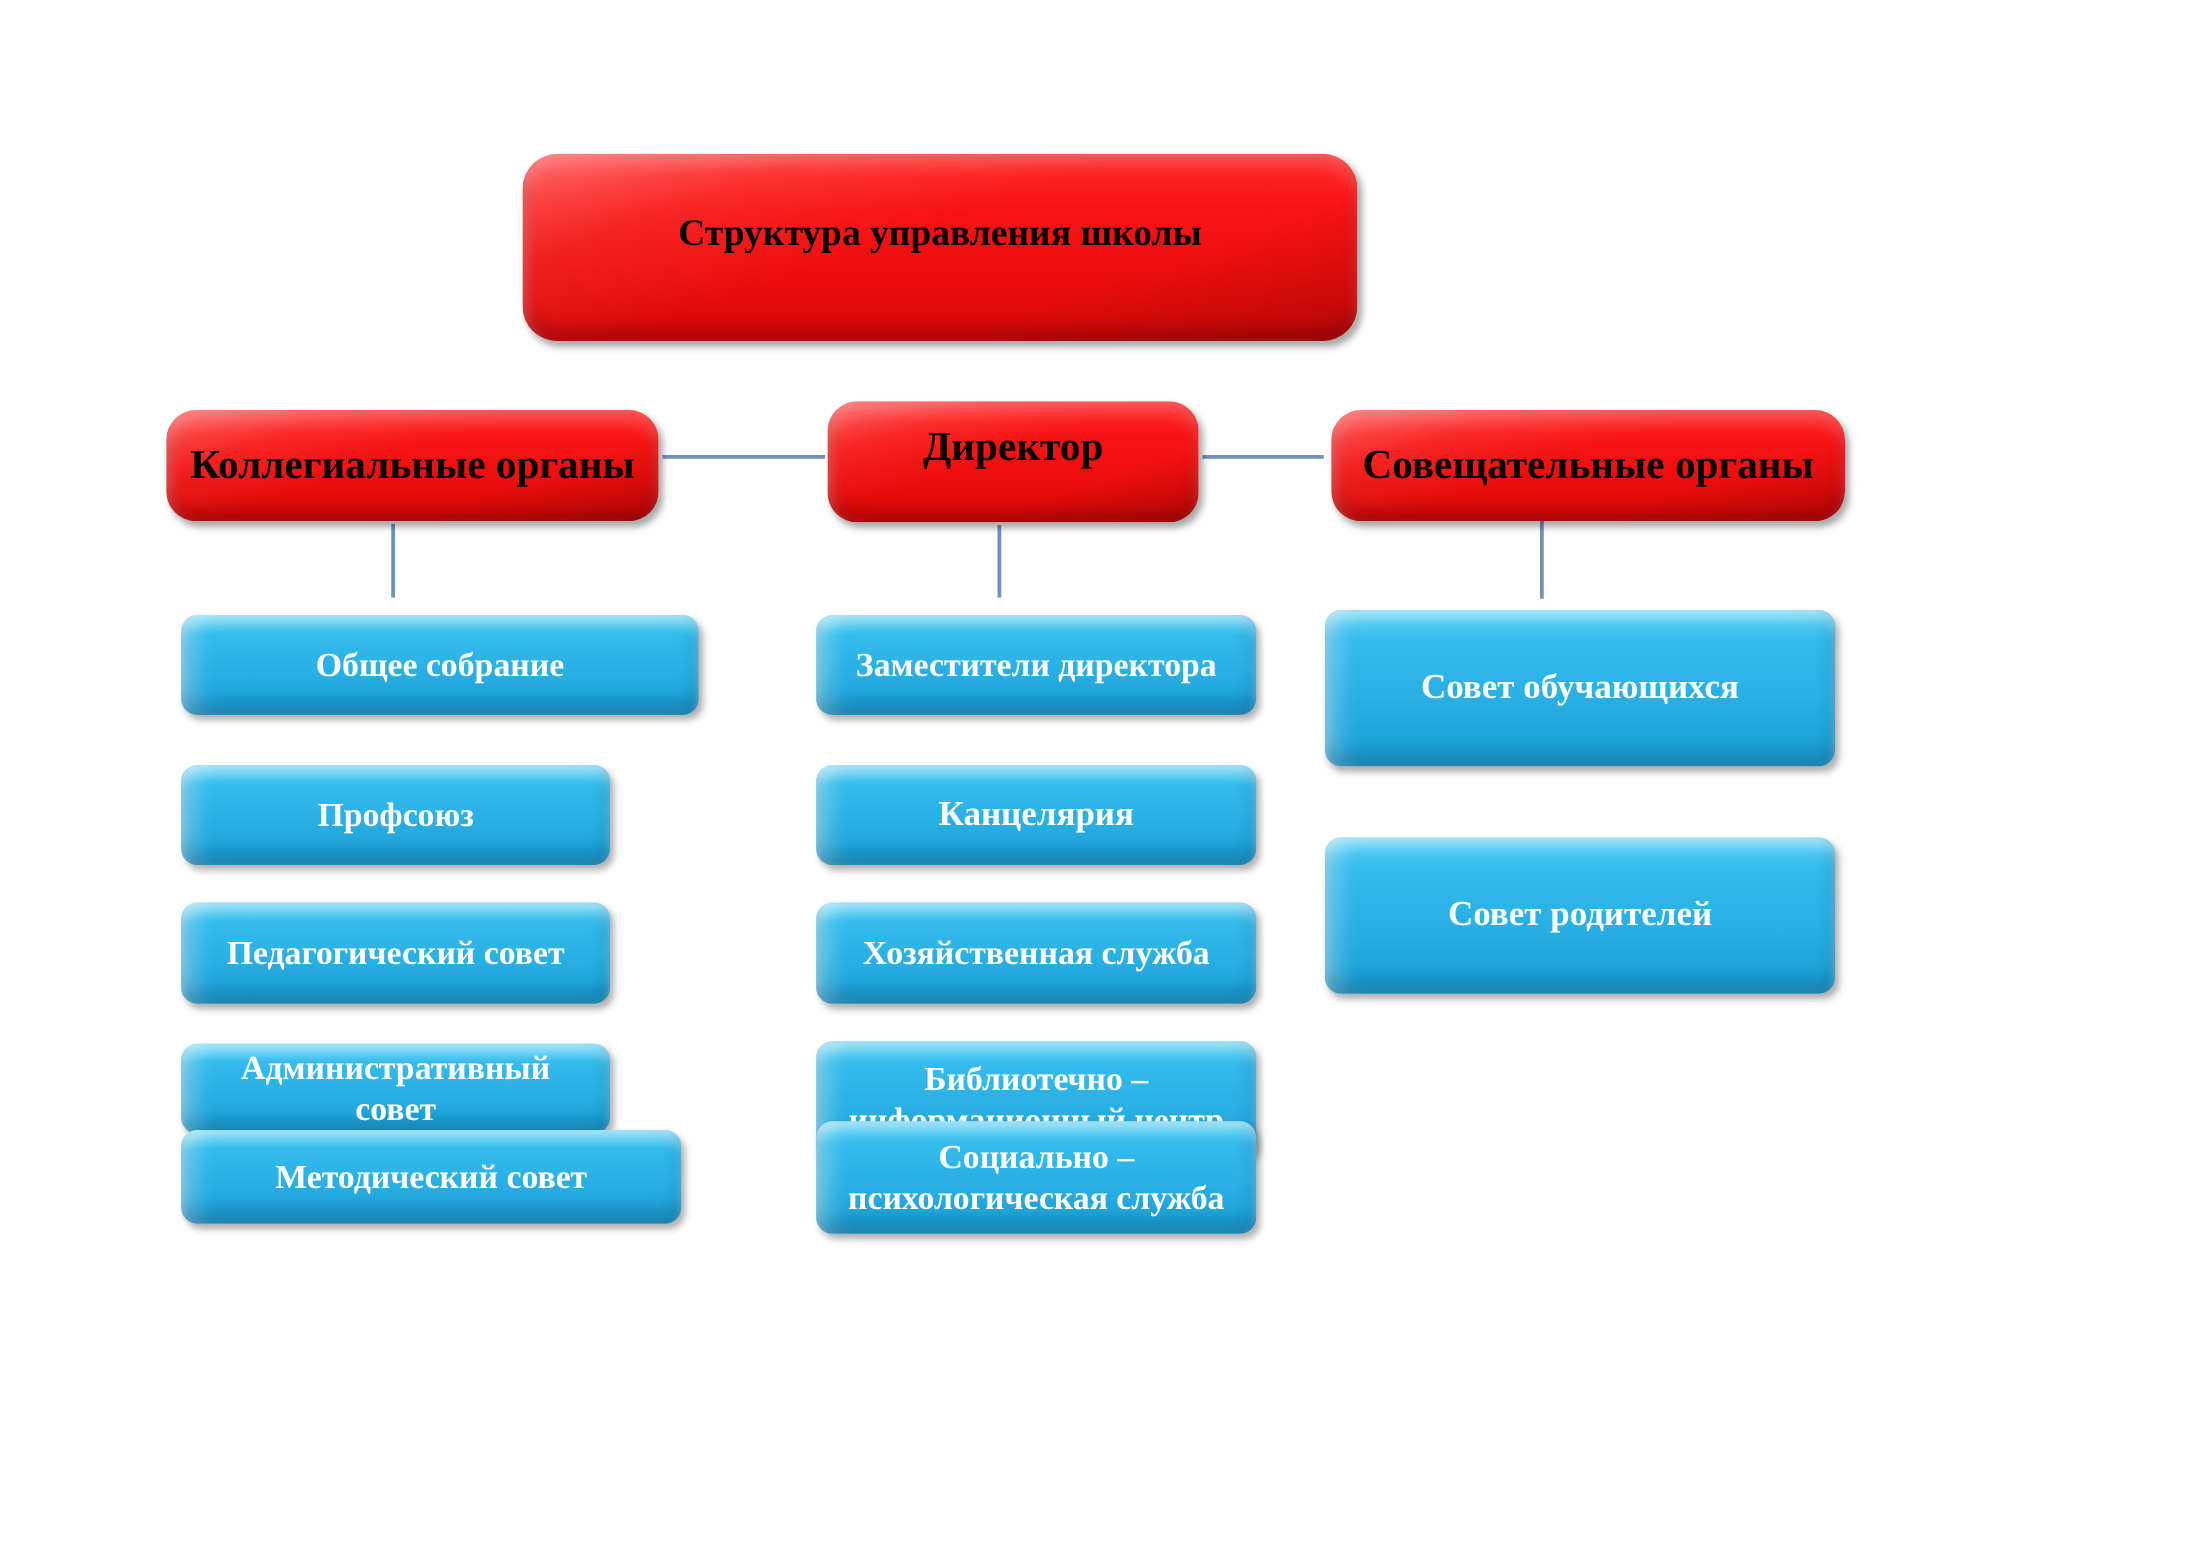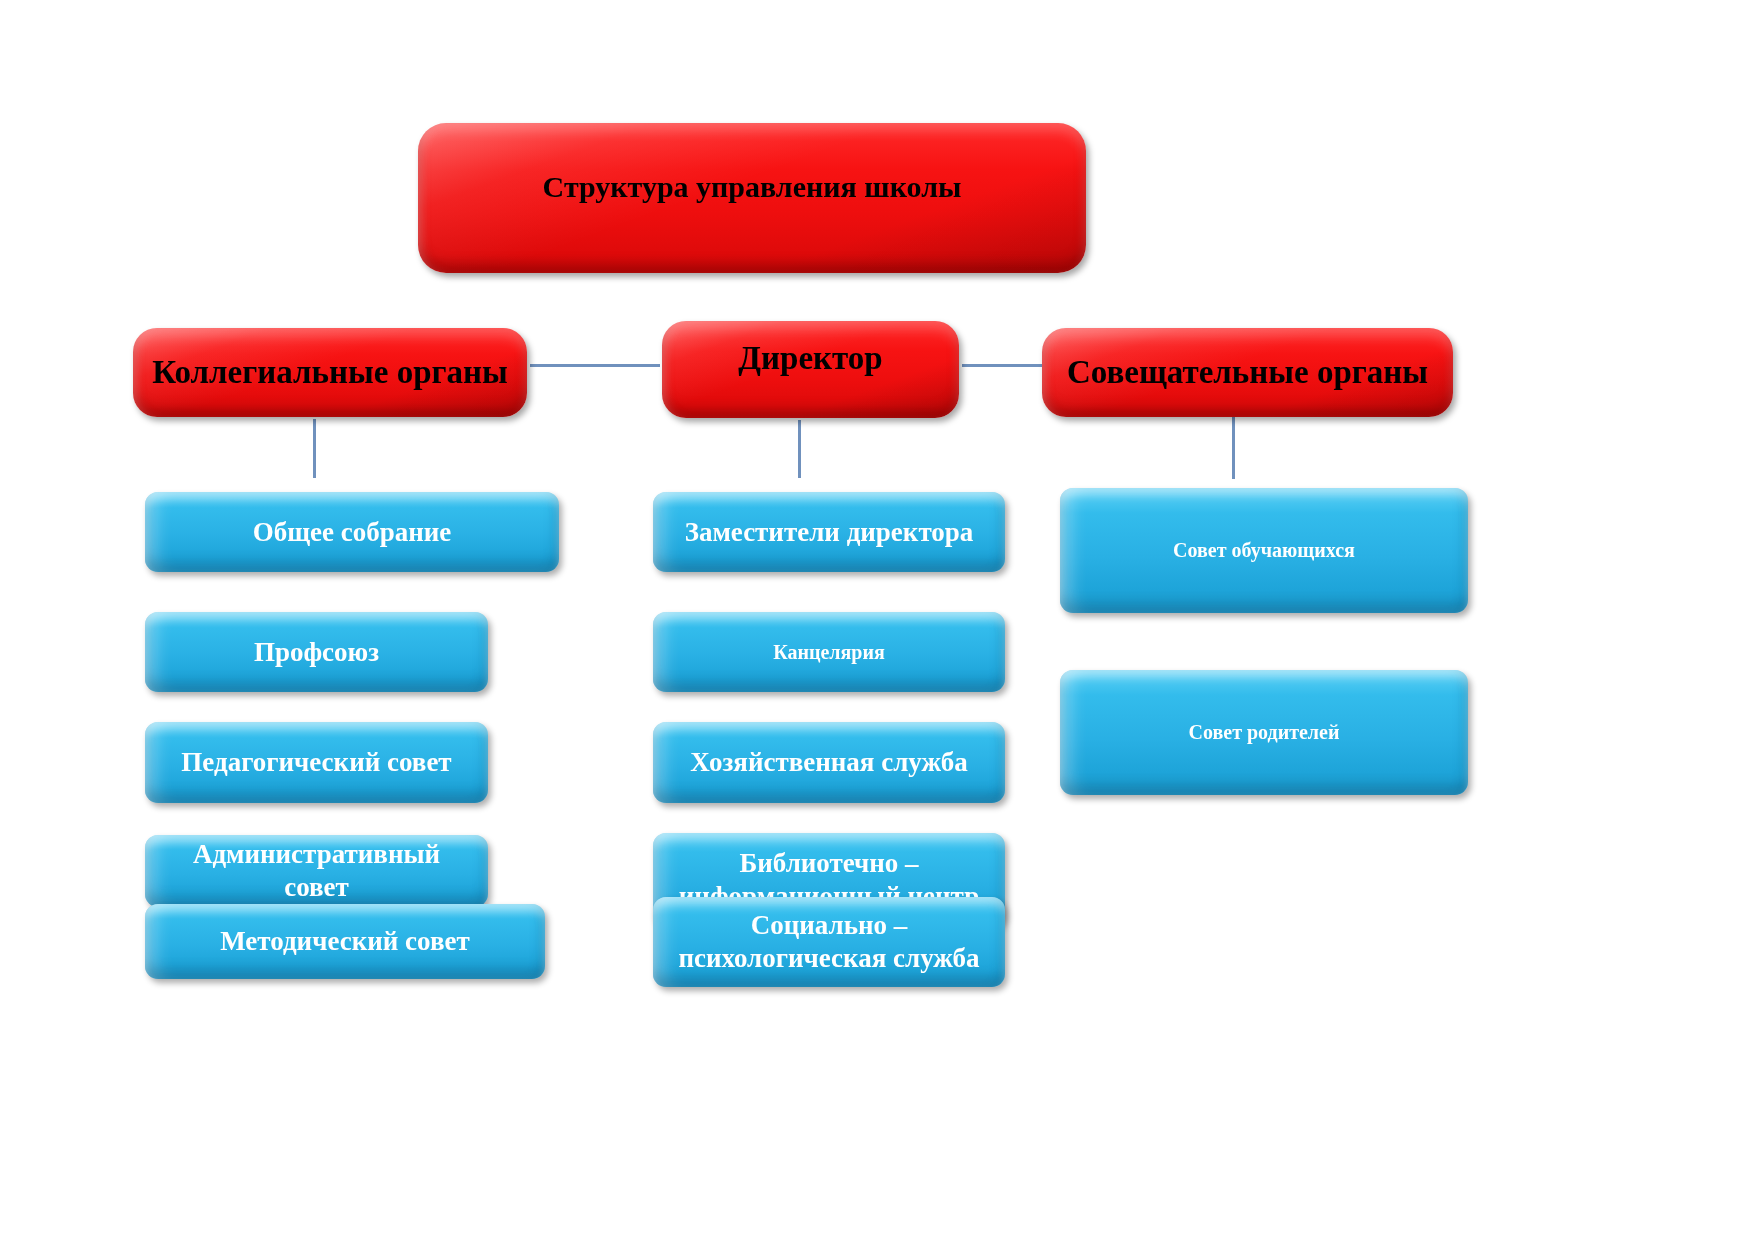--- a/index.html
+++ b/index.html
@@ -47,21 +47,21 @@
     box-shadow:
       inset 0 7px 9px rgba(255,255,255,0.40),
       inset 0 -10px 12px rgba(0,70,105,0.28),
       inset 16px 0 18px -7px rgba(255,255,255,0.38),
       inset -10px 0 14px -8px rgba(0,90,130,0.22),
       3px 4px 6px rgba(0,0,0,0.32);
   }
   .title-node { border-radius: 28px; font-size: 30px; padding-bottom: 26px; }
   .parent-node { border-radius: 24px; font-size: 33px; }
   .child-node { border-radius: 13px; font-size: 27px; }
-  .child-node.big { font-size: 20px; }
+  .child-node.big { font-size: 28px; }
   .line {
     position: absolute;
     background: #7091bd;
   }
 </style>
 </head>
 <body>
 
 <div class="canvas">
 
@@ -75,21 +75,21 @@
   <div class="line" style="left:313px; top:419px; width:3px; height:59px;"></div>
   <div class="line" style="left:798px; top:420px; width:3px; height:58px;"></div>
   <div class="line" style="left:1232px; top:415px; width:3px; height:64px;"></div>
 
   <div class="node red parent-node" style="left:133px; top:328px; width:394px; height:89px;">
     <span class="node-label">Коллегиальные органы</span>
   </div>
   <div class="node red parent-node" style="left:662px; top:321px; width:297px; height:97px; padding-bottom:26px;">
     <span class="node-label">Директор</span>
   </div>
-  <div class="node red parent-node" style="left:1042px; top:328px; width:411px; height:89px;">
+  <div class="node red parent-node" style="left:1065px; top:328px; width:411px; height:89px;">
     <span class="node-label">Совещательные органы</span>
   </div>
 
   <div class="node blue child-node" style="left:145px; top:492px; width:414px; height:80px;">
     <span class="node-label">Общее собрание</span>
   </div>
   <div class="node blue child-node" style="left:145px; top:722px; width:343px; height:81px;">
     <span class="node-label">Педагогический совет</span>
   </div>
   <div class="node blue child-node" style="left:145px; top:612px; width:343px; height:80px;">

